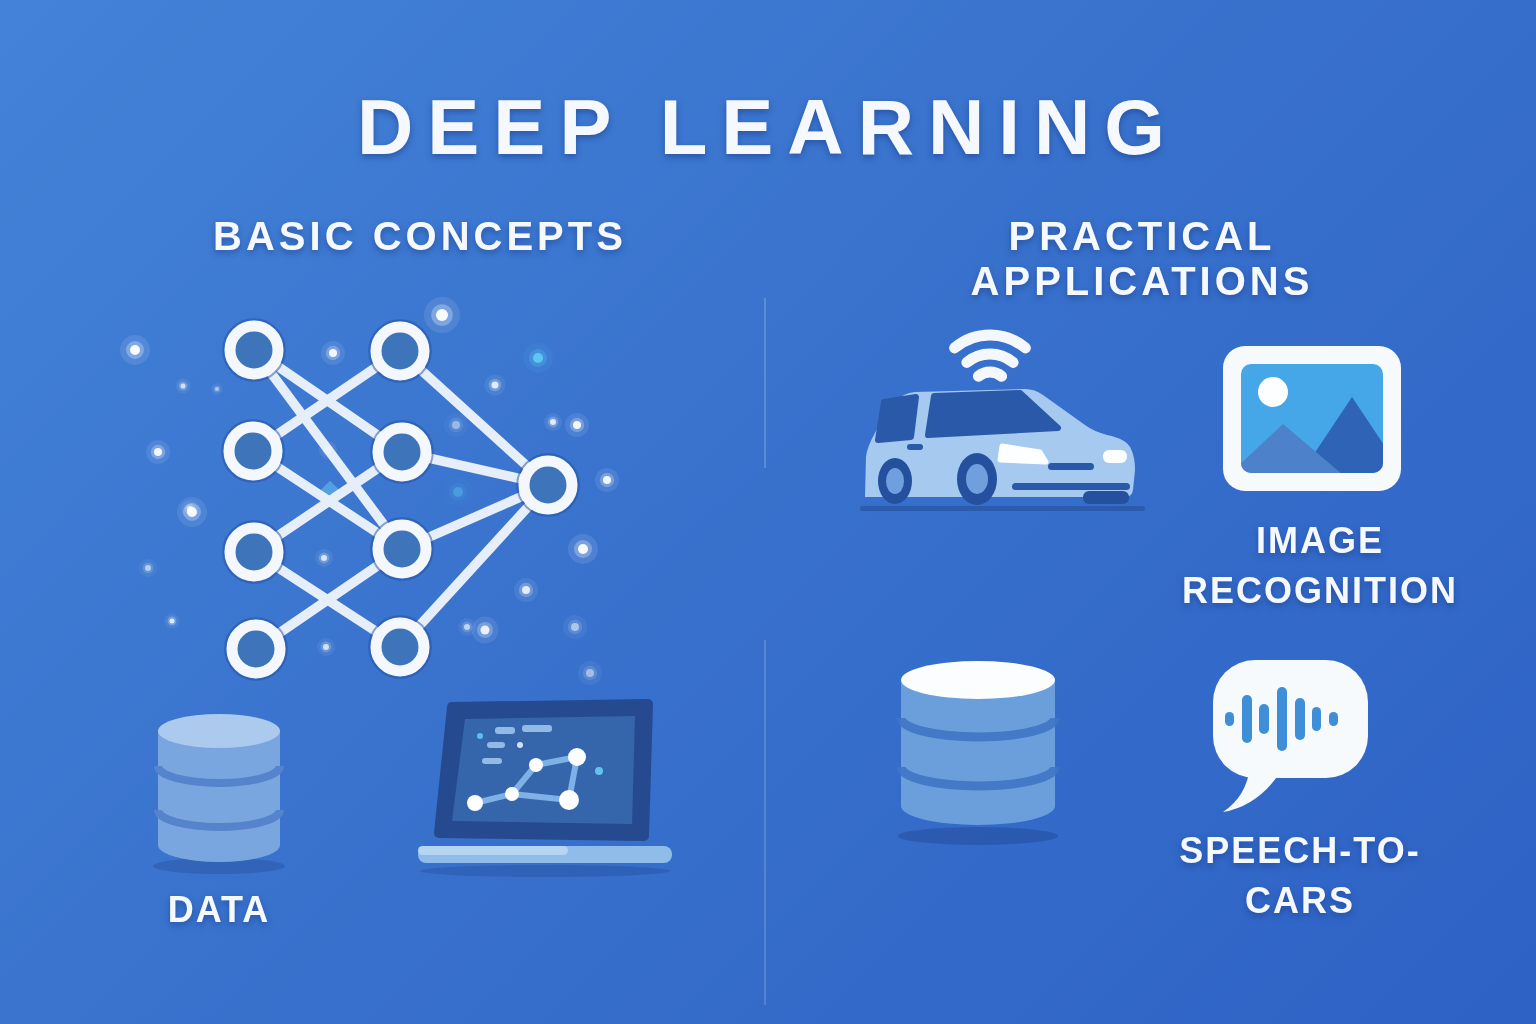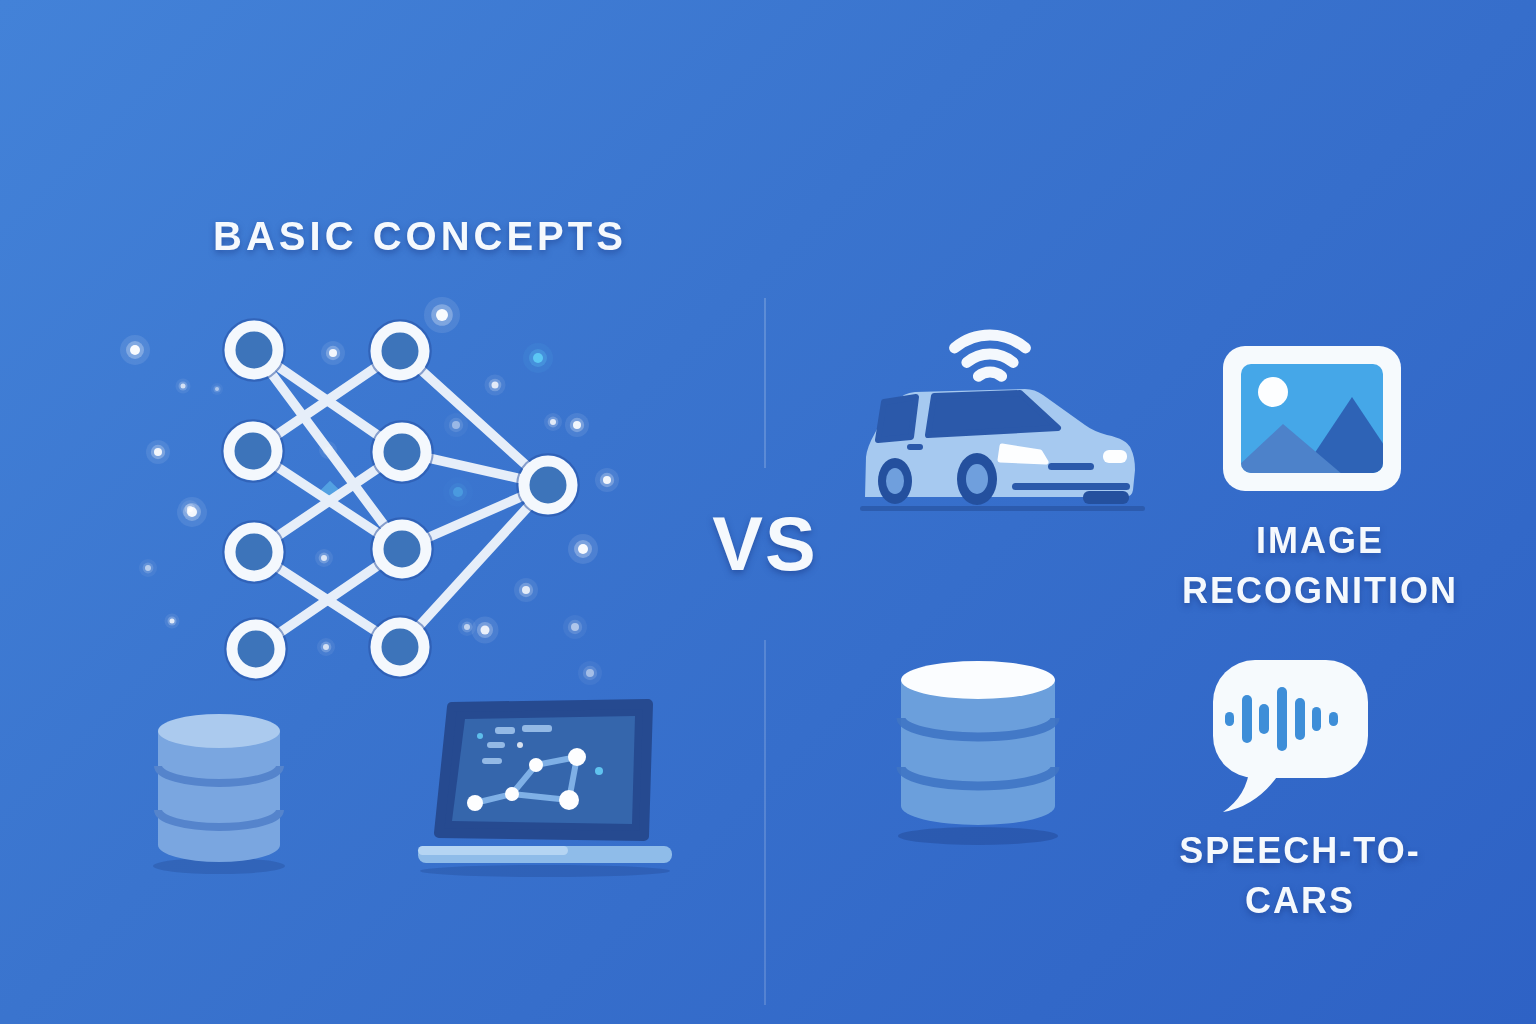--- a/index.html
+++ b/index.html
@@ -108,22 +108,23 @@
         <circle cx="607" cy="480" r="4" fill="#ffffff" opacity="0.90"></circle>
         <circle cx="553" cy="422" r="9" fill="#ffffff" opacity="0.08"></circle>
         <circle cx="553" cy="422" r="5.4" fill="#ffffff" opacity="0.22"></circle>
         <circle cx="553" cy="422" r="3" fill="#ffffff" opacity="0.80"></circle>
         <circle cx="467" cy="627" r="9" fill="#ffffff" opacity="0.06"></circle>
         <circle cx="467" cy="627" r="5.4" fill="#ffffff" opacity="0.17"></circle>
         <circle cx="467" cy="627" r="3" fill="#ffffff" opacity="0.60"></circle>
       </g>
   </svg>
 
+  <div class="txt page-title">DEEP LEARNING</div>
   <div class="txt col-heading left">BASIC CONCEPTS</div>
-  <div class="txt vs-label">VS</div>
+  <div class="txt col-heading right">PRACTICAL APPLICATIONS</div>
 
   <svg class="icon" style="left:90px;top:295px" width="520" height="400" viewBox="0 0 520 400">
     <g stroke="#edf3fb" stroke-width="9.5" stroke-linecap="round" opacity="0.96">
       <line x1="164" y1="55" x2="312" y2="157"></line>
       <line x1="164" y1="55" x2="312" y2="254"></line>
       <line x1="163" y1="156" x2="310" y2="56"></line>
       <line x1="163" y1="156" x2="312" y2="254"></line>
       <line x1="164" y1="257" x2="312" y2="157"></line>
       <line x1="164" y1="257" x2="310" y2="352"></line>
       <line x1="166" y1="354" x2="312" y2="254"></line>
@@ -158,20 +159,21 @@
     </g>
   </svg>
 
   <svg class="icon" style="left:140px;top:700px" width="160" height="180" viewBox="0 0 160 180">
     <ellipse cx="79" cy="166" rx="66" ry="8" fill="rgba(23,48,112,0.22)"></ellipse>
     <path d="M18,31 L18,145 A61,17 0 0 0 140,145 L140,31 Z" fill="#7aa6e0"></path>
     <path d="M18,66 A61,17 0 0 0 140,66" fill="none" stroke="#5584cc" stroke-width="8"></path>
     <path d="M18,110 A61,17 0 0 0 140,110" fill="none" stroke="#5584cc" stroke-width="8"></path>
     <ellipse cx="79" cy="31" rx="61" ry="17" fill="#abcaee"></ellipse>
   </svg>
+  <div class="txt item-label lbl-data">DATA</div>
 
   <svg class="icon" style="left:405px;top:685px" width="280" height="195" viewBox="0 0 280 195">
     <ellipse cx="140" cy="186" rx="125" ry="6" fill="rgba(23,48,112,0.22)"></ellipse>
     <path d="M47,22 L243,19 L239,151 L34,148 Z" fill="#264a90" stroke="#264a90" stroke-width="10" stroke-linejoin="round"></path>
     <path d="M60,34 L230,31 L227,139 L47,136 Z" fill="#3566ac"></path>
     <g fill="#9ec2ec" opacity="0.9">
       <rect x="90" y="42" width="20" height="7" rx="3"></rect>
       <rect x="117" y="40" width="30" height="7" rx="3"></rect>
       <rect x="82" y="57" width="18" height="6" rx="3"></rect>
       <rect x="77" y="73" width="20" height="6" rx="3"></rect>

